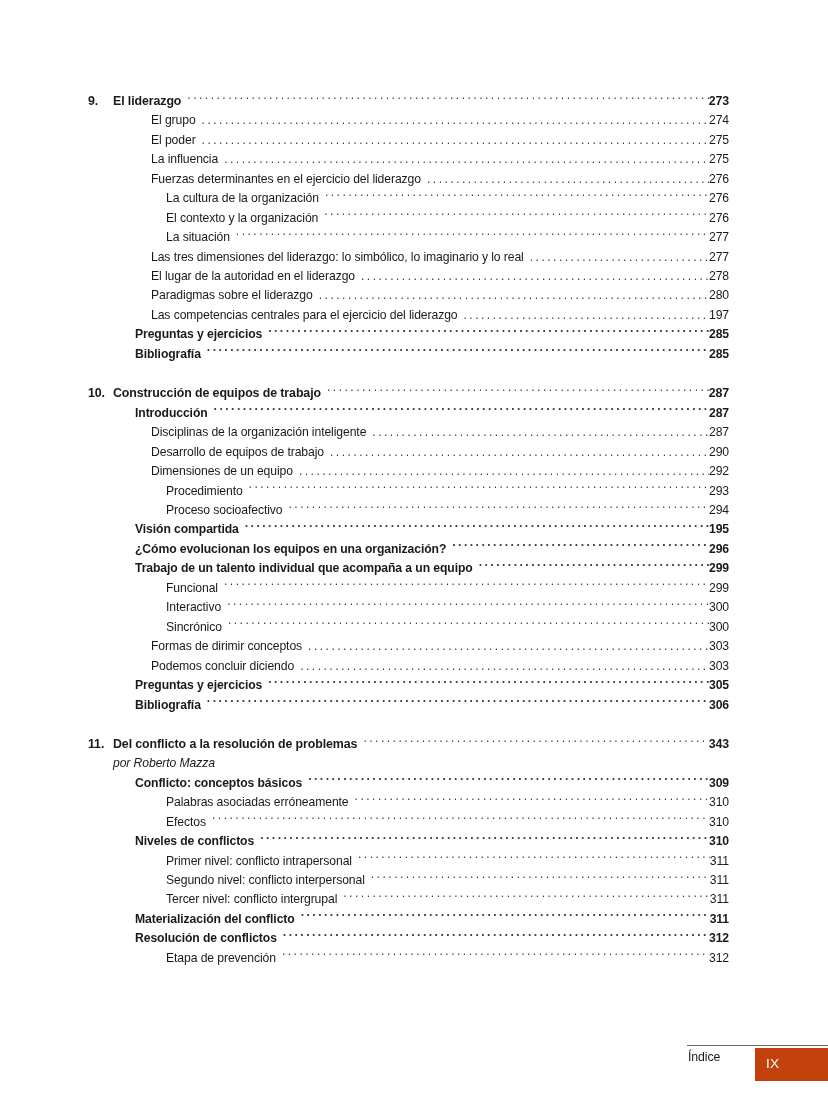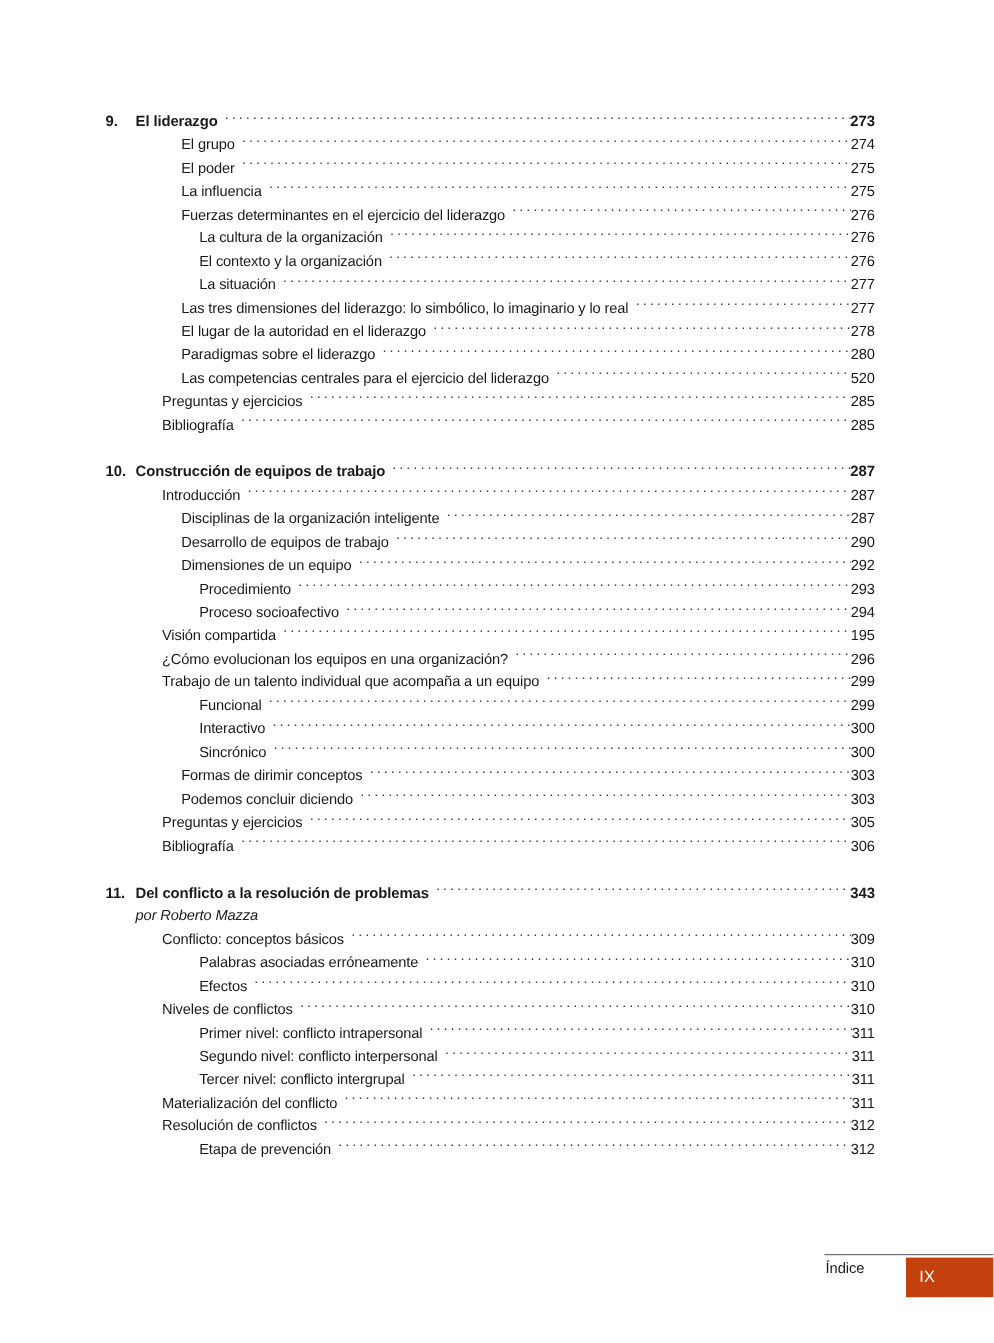--- a/index.html
+++ b/index.html
@@ -72,22 +72,22 @@
     font-size: 12.2px;
     line-height: 19.45px;
     letter-spacing: -0.1px;
   }
   .entry .label {
     white-space: nowrap;
     padding-right: 6px;
   }
 
   
-  .lv1 { padding-left: 47px; }
-  .lv2 { padding-left: 63px; }
+  .lv1 { padding-left: 47px; font-weight: bold; }
+  .lv2 { padding-left: 63px; align-items: flex-end; }
   .lv3 { padding-left: 78px; }
 
   
   .leader {
     flex: 1 1 auto;
     position: relative;
     overflow: hidden;
     height: 1em;
     min-width: 8px;
   }
@@ -216,21 +216,21 @@
           <span class="pg">278</span>
         </div>
         <div class="entry lv2">
           <span class="label">Paradigmas sobre el liderazgo</span>
           <span class="leader"></span>
           <span class="pg">280</span>
         </div>
         <div class="entry lv2">
           <span class="label">Las competencias centrales para el ejercicio del liderazgo</span>
           <span class="leader"></span>
-          <span class="pg">520</span>
+          <span class="pg">197</span>
         </div>
         <div class="entry lv1">
           <span class="label">Preguntas y ejercicios</span>
           <span class="leader"></span>
           <span class="pg">285</span>
         </div>
         <div class="entry lv1">
           <span class="label">Bibliografía</span>
           <span class="leader"></span>
           <span class="pg">285</span>

